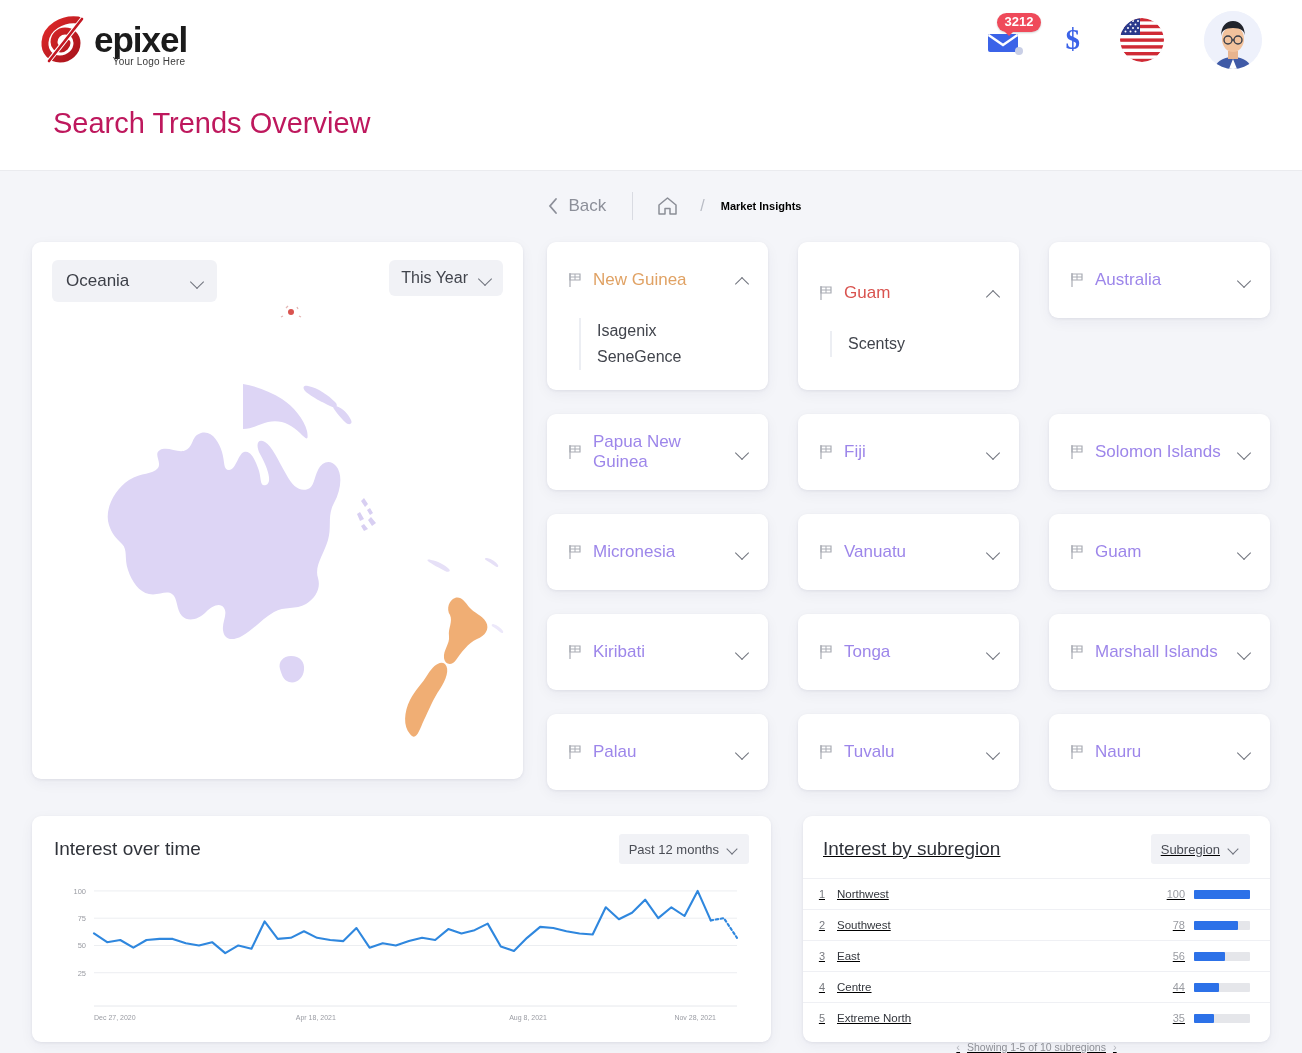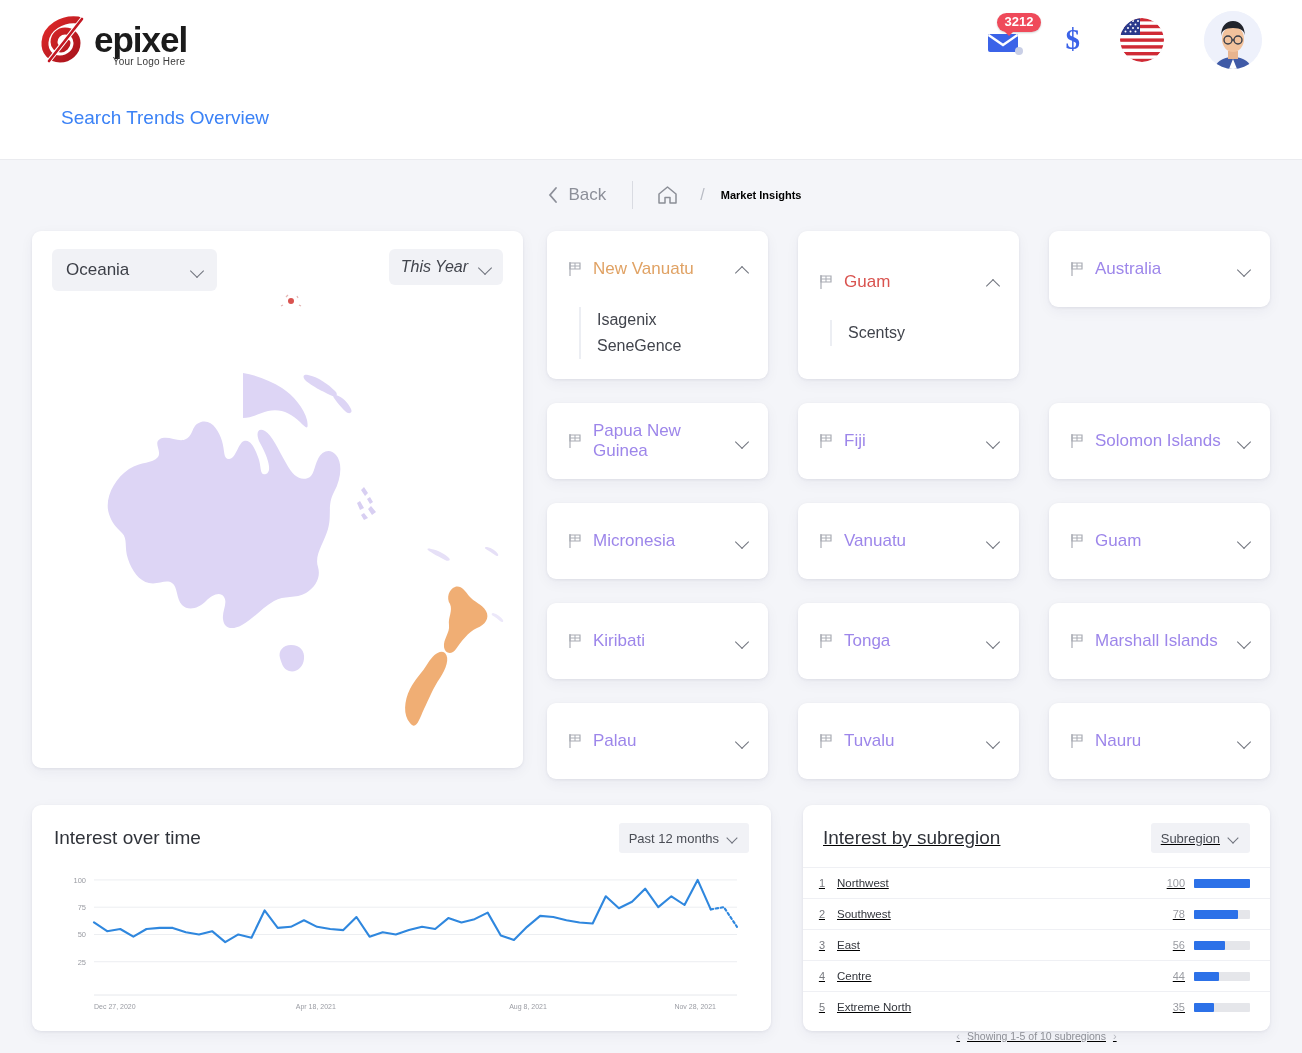--- a/index.html
+++ b/index.html
@@ -56,21 +56,21 @@
   .avatar {
     width: 58px; height: 58px; border-radius: 50%;
     background: #eef1fb; overflow: hidden; position: relative;
   }
 
   
   .title-bar {
     background: #fff; padding: 28px 0 30px 53px;
     box-shadow: 0 1px 0 rgba(0,0,0,.04);
   }
-  .page-title { font-size: 19px; color: #3b82f6; font-weight: 400; margin-left: 8px; }
+  .page-title { font-size: 29px; color: #be185d; font-weight: 400; }
 
   
   .crumb-bar {
     height: 72px; display: flex; align-items: center;
     padding-left: 46px; gap: 0; justify-content: center;
   }
   .back-btn {
     display: flex; align-items: center; gap: 10px;
     color: #8c8f99; font-size: 17px; padding-right: 26px;
   }
@@ -90,21 +90,21 @@
 
   
   .map-card { width: 491px; height: 537px; padding: 18px 20px; position: relative; flex: 0 0 auto; }
   .map-controls { display: flex; justify-content: space-between; align-items: flex-start; }
   .select-pill {
     background: #f1f2f6; border-radius: 6px;
     display: flex; align-items: center; justify-content: space-between;
     color: #3c3f47; cursor: pointer;
   }
   .select-region { width: 165px; height: 42px; padding: 0 14px; font-size: 17px; }
-  .select-time { height: 36px; padding: 0 12px; font-size: 16px; gap: 12px; color: #41444c; font-style: italic; }
+  .select-time { height: 36px; padding: 0 12px; font-size: 16px; gap: 12px; color: #41444c; }
   .chev { display: inline-block; width: 11px; height: 11px; position: relative; }
   .chev::before {
     content: ""; position: absolute; left: 0; top: 1px;
     width: 9px; height: 9px;
     border-right: 1.6px solid #6f737d; border-bottom: 1.6px solid #6f737d;
     transform: rotate(45deg);
   }
   .chev.up::before { transform: rotate(-135deg); top: 4px; }
   .chev.sm::before { width: 7px; height: 7px; border-width: 1.4px; }
   .map-svg { position: absolute; left: 14px; top: 60px; }
@@ -335,21 +335,21 @@
     </div>
 
     <div class="country-grid">
         <div class="ccard expanded">
           <div class="ccard-head">
             <svg class="flag-glyph" viewBox="0 0 16 16">
               <path d="M3 1 V15" stroke="#a9acb4" stroke-width="1.2" fill="none"></path>
               <path d="M3 2 H13 V8 H3 Z" fill="none" stroke="#a9acb4" stroke-width="1.2"></path>
               <path d="M8 2 V8 M3 5 H13" stroke="#a9acb4" stroke-width="1"></path>
             </svg>
-            <span class="ccard-name orange">New Vanuatu</span>
+            <span class="ccard-name orange">New Guinea</span>
             <span class="chev up"></span>
           </div>
           <div class="brand-list">
             <div class="brand-item">Isagenix</div>
             <div class="brand-item">SeneGence</div>
           </div>
         </div>
         <div class="ccard expanded">
           <div class="ccard-head">
             <svg class="flag-glyph" viewBox="0 0 16 16">

